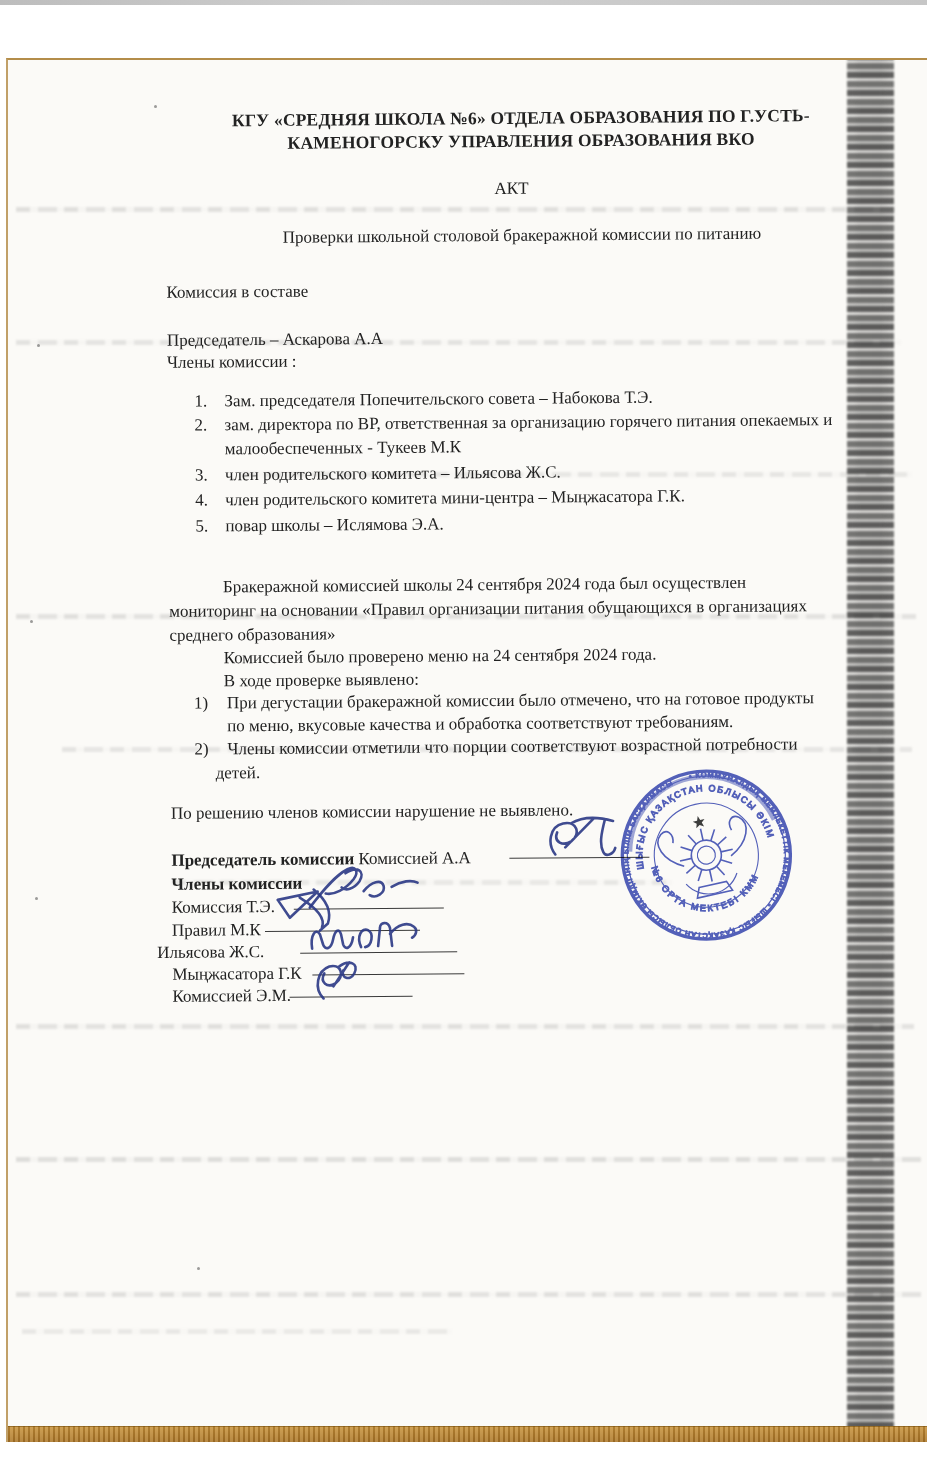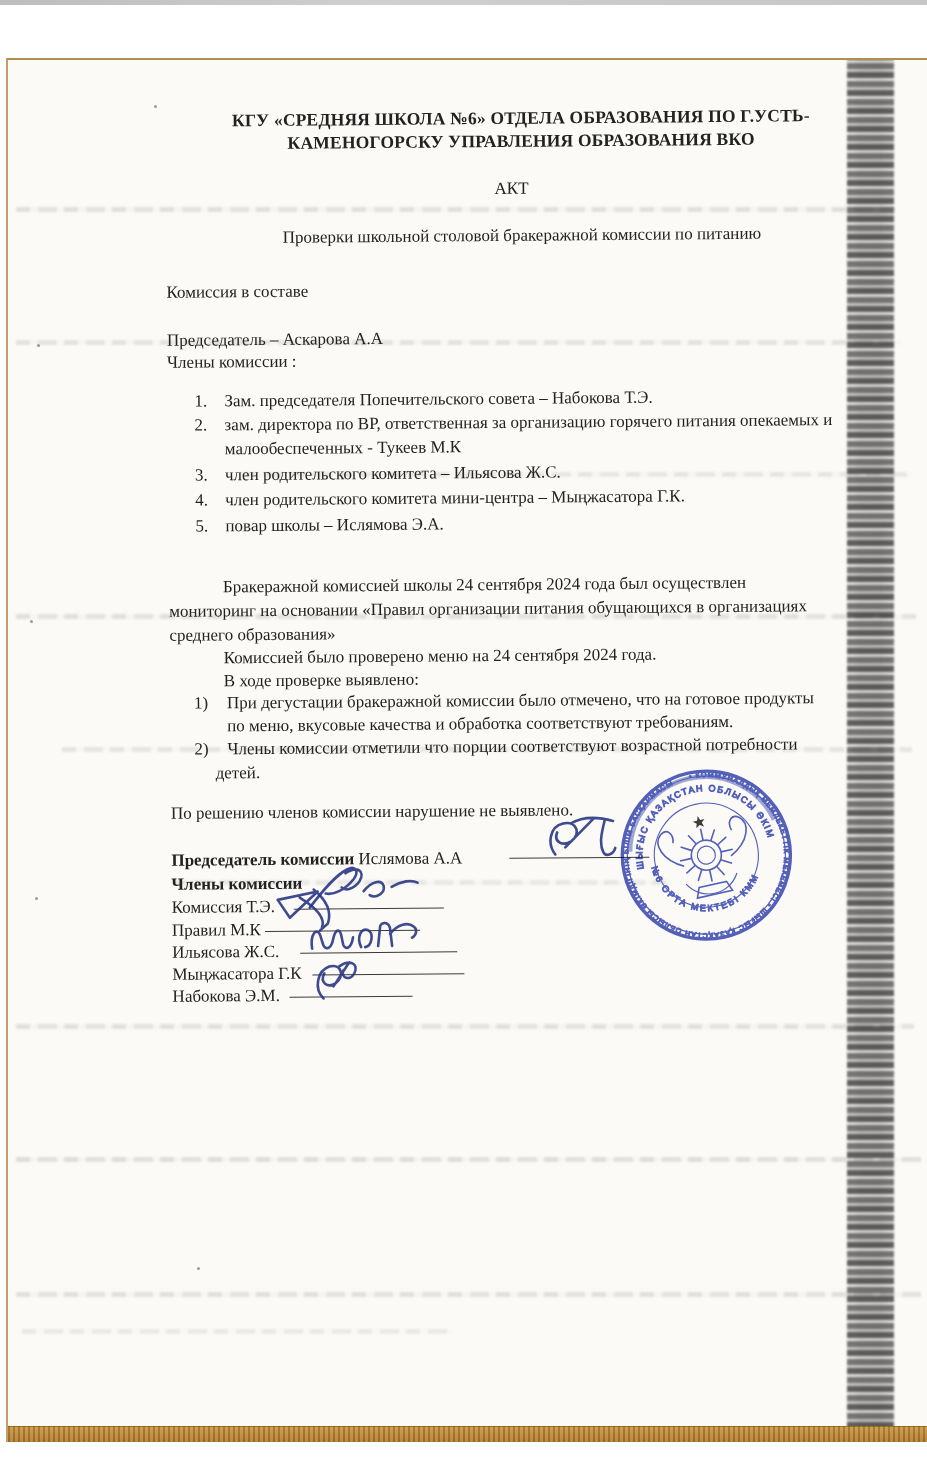--- a/index.html
+++ b/index.html
@@ -102,39 +102,39 @@
 
     <div class="abs frow" style="left:183px;top:632px"><span class="num">1)</span><span>При дегустации бракеражной комиссии было отмечено, что на готовое продукты</span></div>
     <div class="abs" style="left:216px;top:655px">по меню, вкусовые качества и обработка соответствуют требованиям.</div>
     <div class="abs frow" style="left:183px;top:678px"><span class="num">2)</span><span>Члены комиссии отметили что порции соответствуют возрастной потребности</span></div>
     <div class="abs" style="left:204px;top:702px">детей.</div>
 
     <div class="abs" style="left:159px;top:742px">По решению членов комиссии  нарушение не выявлено.</div>
 
     <div class="abs" style="left:159px;top:789px">
       <span class="b">Председатель комиссии</span>
-      <span>Ислямова А.А</span>
+      <span>Комиссией А.А</span>
     </div>
     <div class="sigline" style="left:497px;top:800px;width:140px"></div>
 
     <div class="abs b" style="left:159px;top:813px">Члены комиссии</div>
 
     <div class="abs" style="left:159px;top:836px">Комиссия Т.Э.</div>
     <div class="sigline" style="left:281px;top:849px;width:150px"></div>
 
     <div class="abs" style="left:159px;top:859px">Правил М.К</div>
     <div class="sigline" style="left:252px;top:871px;width:155px"></div>
 
-    <div class="abs" style="left:159px;top:881px">Ильясова Ж.С.</div>
+    <div class="abs" style="left:144px;top:881px">Ильясова Ж.С.</div>
     <div class="sigline" style="left:287px;top:893px;width:157px"></div>
 
     <div class="abs" style="left:159px;top:903px">Мыңжасатора Г.К</div>
     <div class="sigline" style="left:299px;top:915px;width:152px"></div>
 
-    <div class="abs" style="left:159px;top:925px">Набокова Э.М.</div>
+    <div class="abs" style="left:159px;top:925px">Комиссией Э.М.</div>
     <div class="sigline" style="left:276px;top:937px;width:123px"></div>
 
     <svg class="sig" style="left:529px;top:758px" width="90" height="48" viewBox="0 0 90 48">
       <path d="M14,40 C6,30 8,12 22,9 C36,6 40,20 30,27 C22,32 12,28 16,18 M24,33 L52,5 M30,9 C42,2 58,3 72,7 M64,5 C60,20 58,30 62,38 C64,43 72,41 74,34"></path>
     </svg>
     <svg class="sig" style="left:289px;top:805px" width="120" height="48" viewBox="0 0 120 48">
       <path d="M8,44 C22,26 34,12 46,6 C54,2 58,8 52,16 C44,26 32,32 24,30 M44,10 C56,2 64,8 58,18 C52,26 44,28 40,24 M62,28 C70,18 80,16 82,23 C84,30 74,36 68,32 M90,24 C100,18 110,17 116,20"></path>
     </svg>
     <svg class="sig" style="left:259px;top:825px" width="110" height="50" viewBox="0 0 110 50">
       <path d="M6,16 L46,8 L18,34 L6,16 M28,14 C44,24 54,34 50,44 M42,6 C54,16 60,28 56,40 L48,47"></path>

